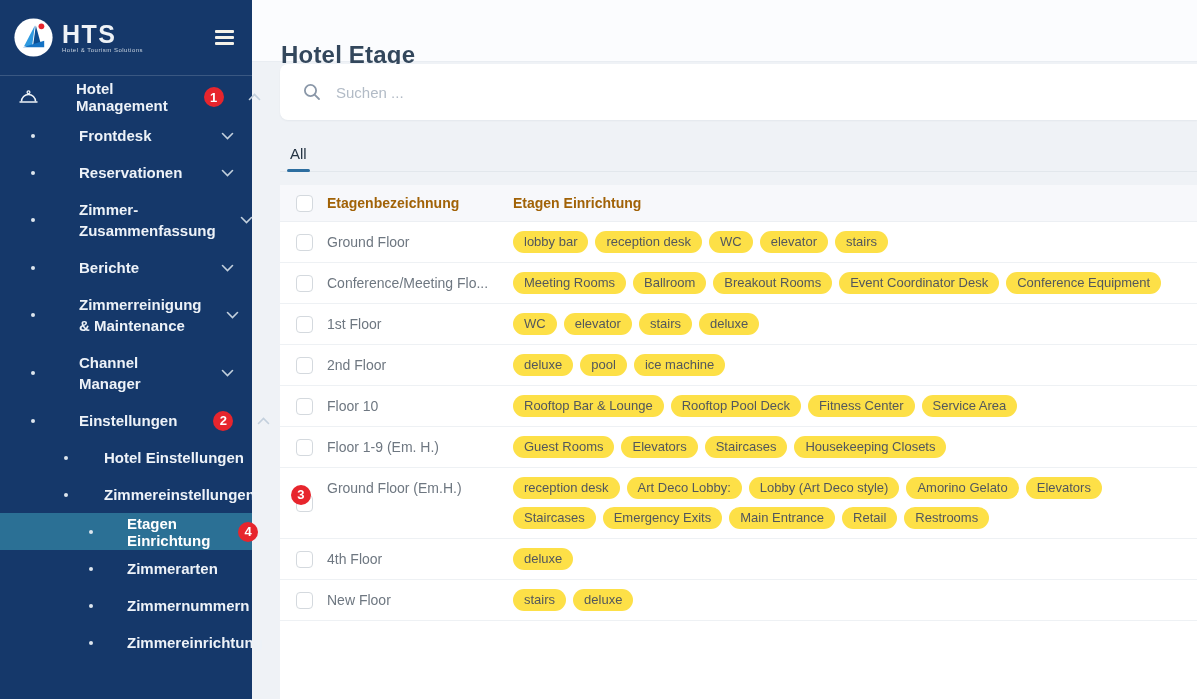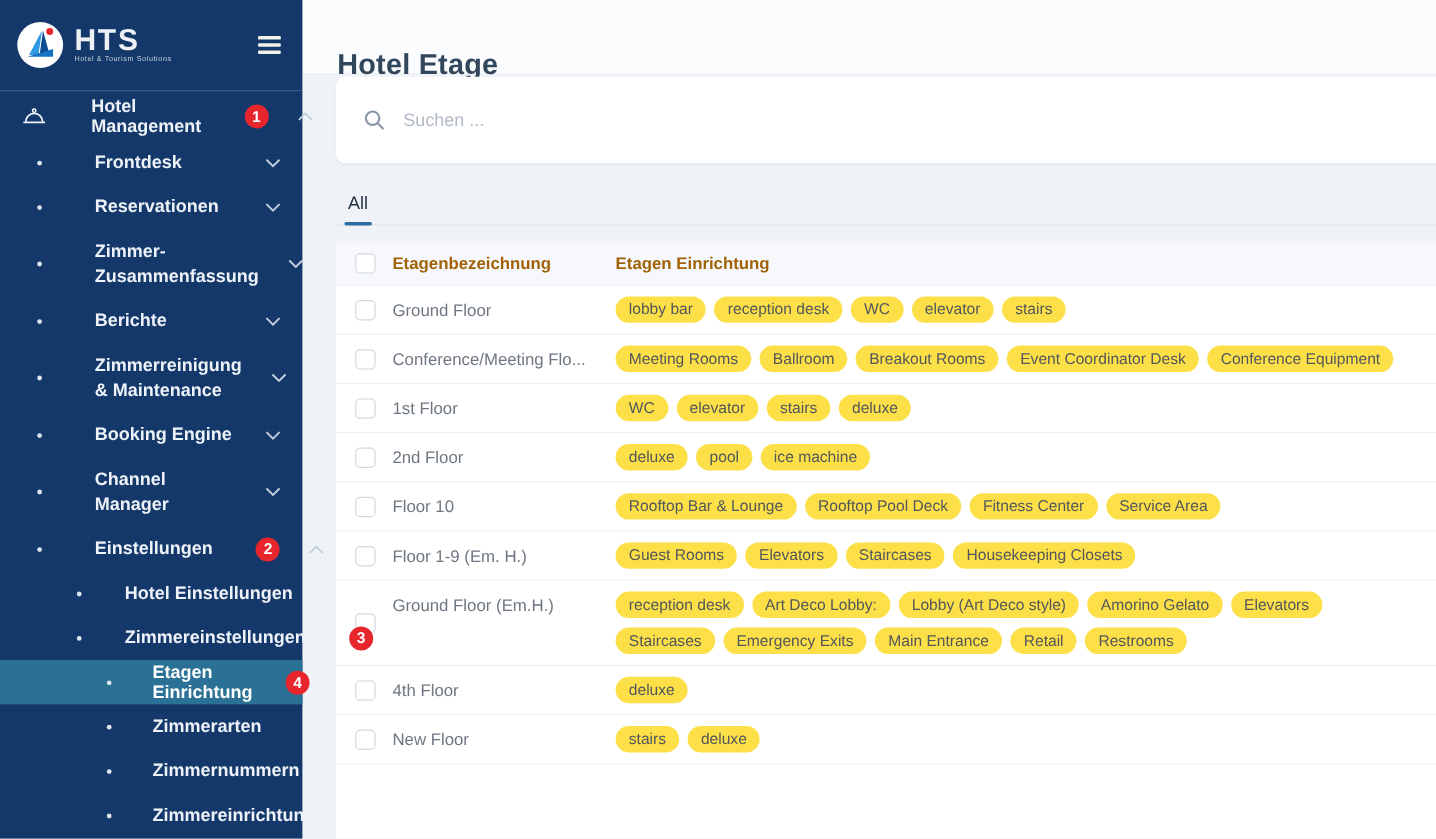--- a/index.html
+++ b/index.html
@@ -38,21 +38,21 @@
   .badge { min-width:20px; height:20px; padding:0 5px; border-radius:10px; background:#e7252d; color:#fff;
     font-size:13px; font-weight:700; display:inline-flex; align-items:center; justify-content:center;
     margin-left:12px; flex:none; }
   .lvl3.active .badge { position:absolute; right:-6px; top:50%; transform:translateY(-50%); margin:0; }
 
   
   .content { flex:1; height:699px; display:flex; flex-direction:column; background:#eff2f6; min-width:0; }
   .page-head { height:62px; flex:none; background:#fbfcfe; border-bottom:1px solid #e9edf2;
     display:flex; align-items:center; padding-left:29px; }
   .page-head h1 { font-size:24px; font-weight:700; color:#33475c; letter-spacing:.2px;margin-top:48px; }
-  .search-card { margin:2px 0 0 28px; height:72px; flex:none; background:#fff; border-radius:8px 0 0 8px;
+  .search-card { margin:2px 0 0 28px; height:56px; flex:none; background:#fff; border-radius:8px 0 0 8px;
     display:flex; align-items:center; padding-left:23px; box-shadow:0 1px 2px rgba(20,30,50,.05); }
   .search-card input { flex:1; border:none; outline:none; background:transparent; margin-left:15px;
     font-size:15px; color:#3a4450; font-family:inherit; }
   .search-card input::placeholder { color:#b2bbc6; }
   .tabs { margin-left:28px; flex:none; border-bottom:1px solid #e2e7ec; padding-left:7px; }
   .tab { display:inline-block; position:relative; padding:25px 3px 9px; font-size:15px; color:#253444;
     cursor:pointer; }
   .tab.active::after { content:""; position:absolute; left:0; right:0; bottom:-1px; height:3px;
     background:#2d6ea0; border-radius:2px; }
   .table-card { margin:13px 0 0 28px; background:#fff; flex:1; }
@@ -154,29 +154,20 @@
         <span class="dot"></span>
         <span class="lbl">Zimmerreinigung &amp; Maintenance</span>
         <span class="chev">
             <svg width="13" height="8" viewBox="0 0 13 8">
               <path d="M1.5 1.5 L6.5 6.5 L11.5 1.5" fill="none" stroke="#c3d0dd" stroke-width="1.6" stroke-linecap="round"></path>
             </svg>
           </span>
       </div>
       <div class="nav-item lvl1">
         <span class="dot"></span>
-        <span class="lbl">Booking Engine</span>
-        <span class="chev">
-            <svg width="13" height="8" viewBox="0 0 13 8">
-              <path d="M1.5 1.5 L6.5 6.5 L11.5 1.5" fill="none" stroke="#c3d0dd" stroke-width="1.6" stroke-linecap="round"></path>
-            </svg>
-          </span>
-      </div>
-      <div class="nav-item lvl1">
-        <span class="dot"></span>
         <span class="lbl">Channel Manager</span>
         <span class="chev">
             <svg width="13" height="8" viewBox="0 0 13 8">
               <path d="M1.5 1.5 L6.5 6.5 L11.5 1.5" fill="none" stroke="#c3d0dd" stroke-width="1.6" stroke-linecap="round"></path>
             </svg>
           </span>
       </div>
       <div class="nav-item lvl1">
         <span class="dot"></span>
         <span class="lbl">Einstellungen</span>

